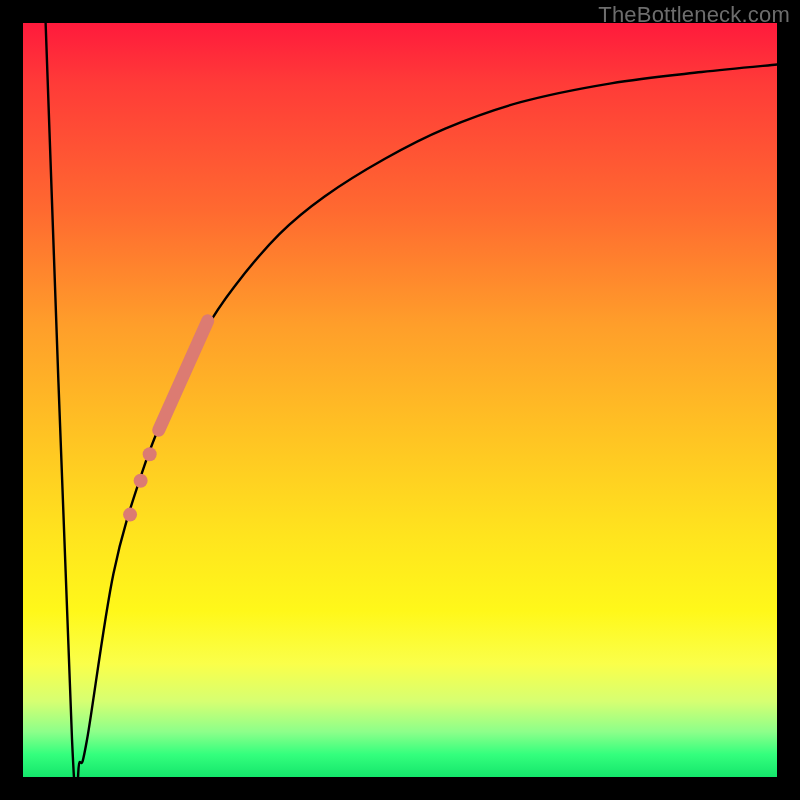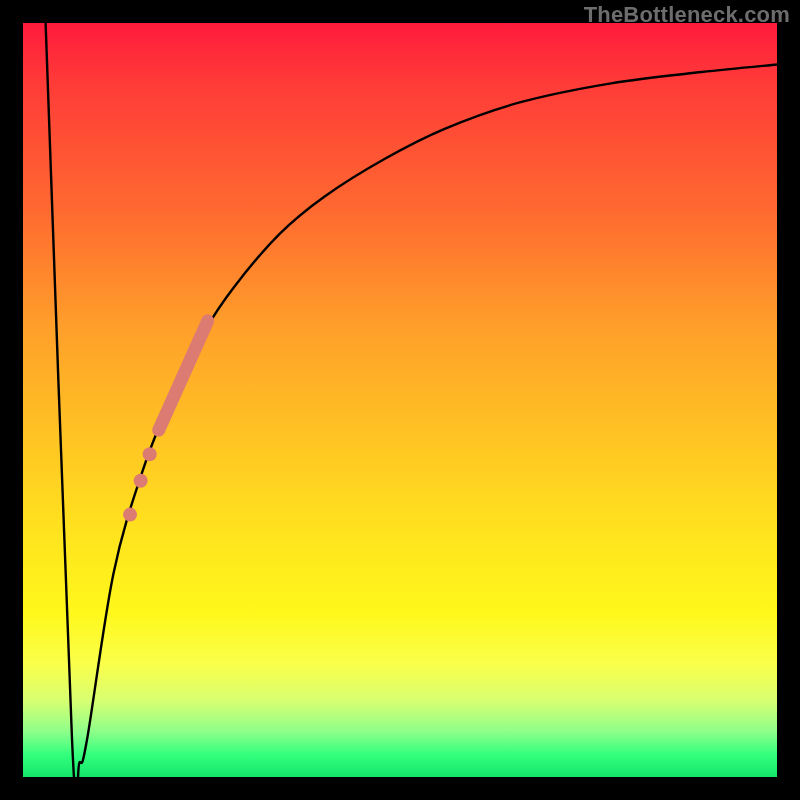--- a/index.html
+++ b/index.html
@@ -46,21 +46,21 @@
     top: 0;
     width: 754px;
     height: 754px;
     overflow: visible;
   }
   .watermark {
     position: absolute;
     top: 2px;
     right: 10px;
     font-size: 22px;
-    font-weight: 700;
+    font-weight: 400;
     color: #6d6d6d;
     text-align: right;
     letter-spacing: 0.2px;
     font-family: Arial, Helvetica, sans-serif;
   }
 </style>
 </head>
 <body>
 
 <div class="outer">

